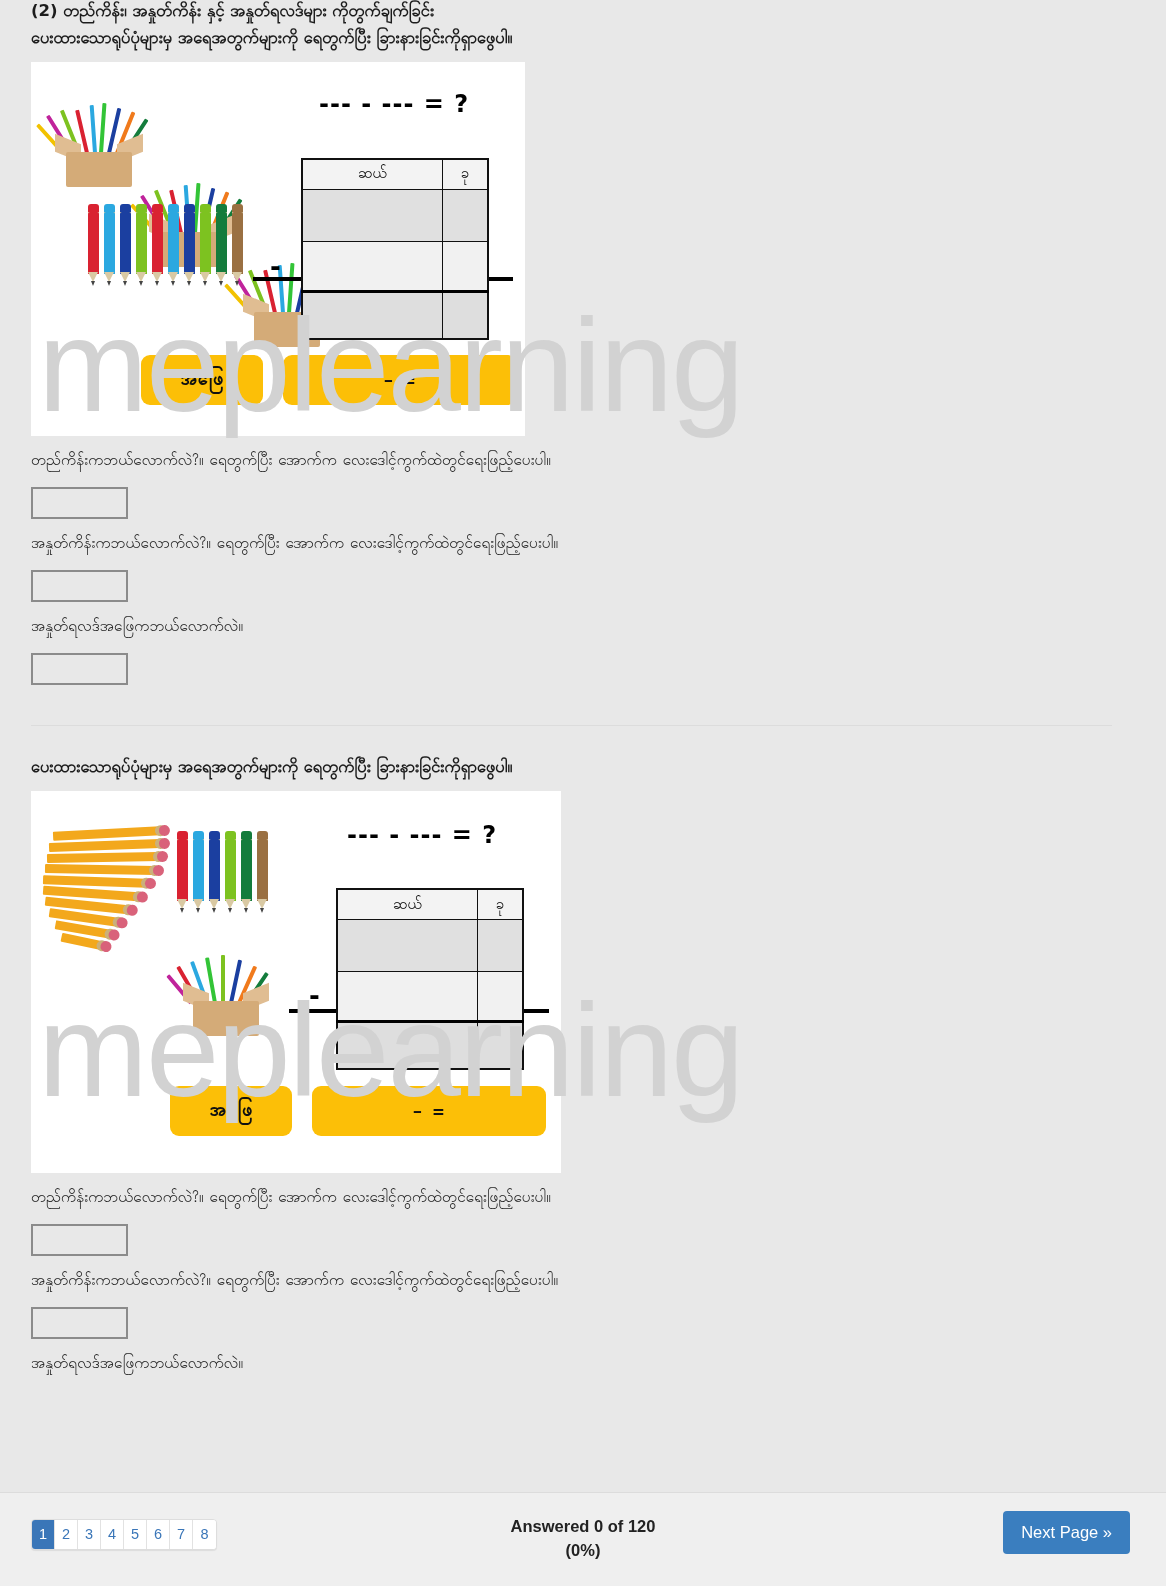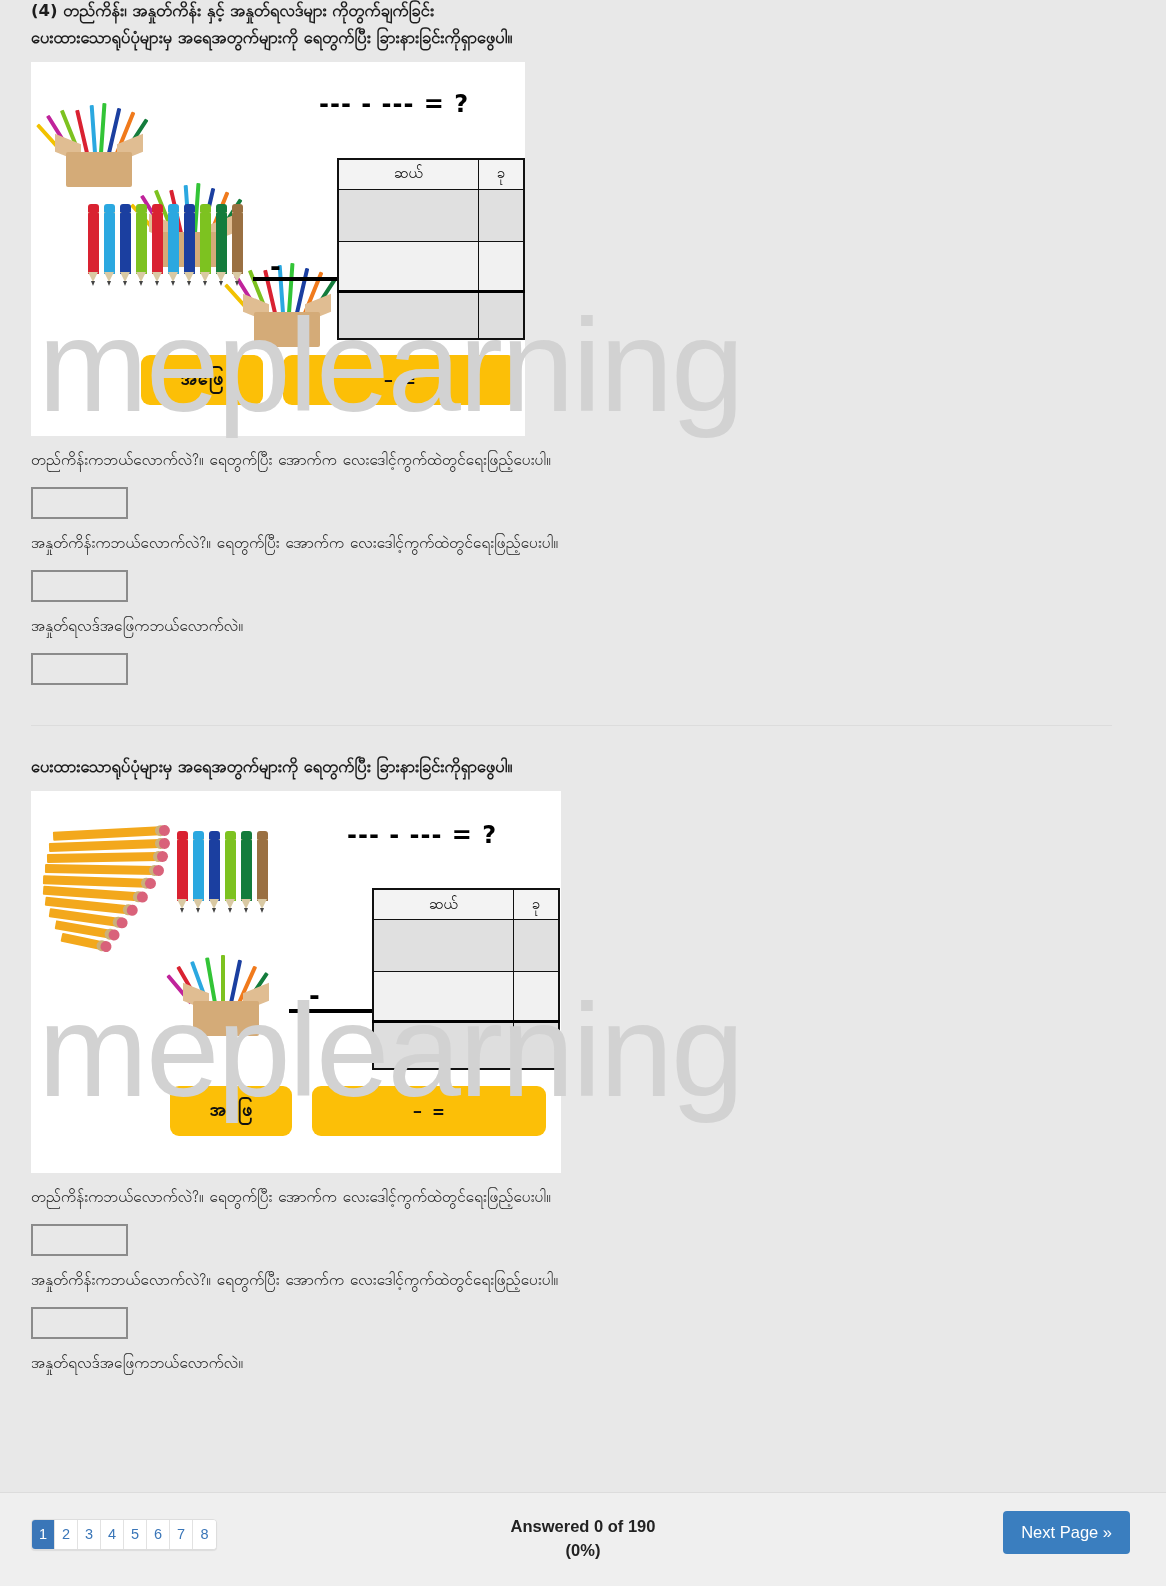--- a/index.html
+++ b/index.html
@@ -72,21 +72,20 @@
     z-index: 3;
   }
 
   
   .pvtable {
     position: absolute;
     border: 2px solid #111;
     border-collapse: collapse;
     background: #f1f1f1;
     z-index: 3;
-    margin-left: 36px;
   }
   .pvtable td {
     border: 1px solid #111;
     text-align: center;
     vertical-align: middle;
     font-family: "Padauk", "Myanmar Text", "Noto Sans Myanmar", "DejaVu Sans", sans-serif;
     font-size: 15px;
     color: #000;
     padding: 0;
   }
@@ -243,21 +242,21 @@
 
 <div id="page">
 
   <div class="watermark wm-1">meplearning</div>
   <div class="watermark wm-2">meplearning</div>
 
   <div class="content">
 
     <div class="qblock">
       <div class="qhead">
-        <div class="line1">(4) တည်ကိန်း၊ အနှုတ်ကိန်း နှင့် အနှုတ်ရလဒ်များ ကိုတွက်ချက်ခြင်း</div>
+        <div class="line1">(2) တည်ကိန်း၊ အနှုတ်ကိန်း နှင့် အနှုတ်ရလဒ်များ ကိုတွက်ချက်ခြင်း</div>
         <div class="line2">ပေးထားသောရုပ်ပုံများမှ အရေအတွက်များကို ရေတွက်ပြီး ခြားနားခြင်းကိုရှာဖွေပါ။</div>
       </div>
 
       <div class="illus illus-1">
 
         <div class="clip pbox" style="left:24px; top:45px; width:88px; height:80px;">
           <div class="fan">
             <div class="stick" style="left:6px;  height:38px; background:#F2C200; transform:rotate(-42deg);"></div>
             <div class="stick" style="left:14px; height:44px; background:#C0239B; transform:rotate(-32deg);"></div>
             <div class="stick" style="left:22px; height:46px; background:#7DC220; transform:rotate(-22deg);"></div>
@@ -550,20 +549,20 @@
       <a href="#">2</a>
       <a href="#">3</a>
       <a href="#">4</a>
       <a href="#">5</a>
       <a href="#">6</a>
       <a href="#">7</a>
       <a href="#">8</a>
     </div>
 
     <div class="answered">
-      <div>Answered 0 of 190</div>
+      <div>Answered 0 of 120</div>
       <div>(0%)</div>
     </div>
 
     <button class="nextbtn">Next Page »</button>
   </div>
 
 </div>
 
 </body></html>

